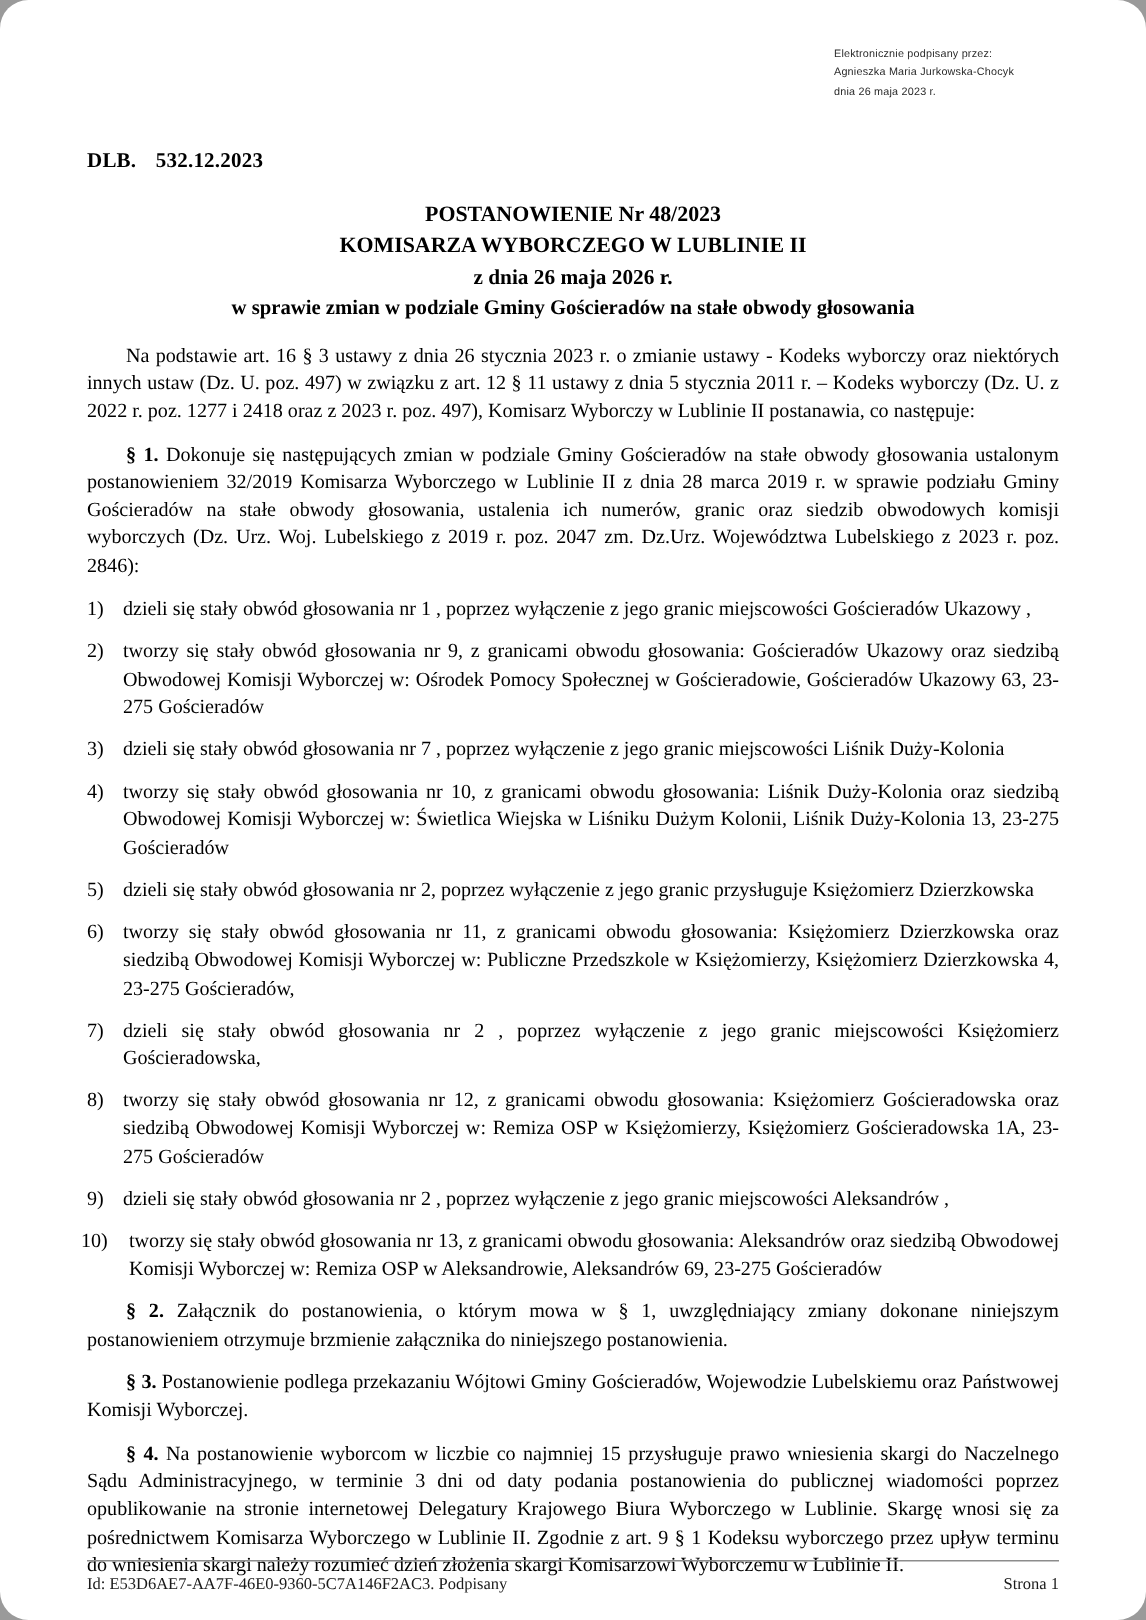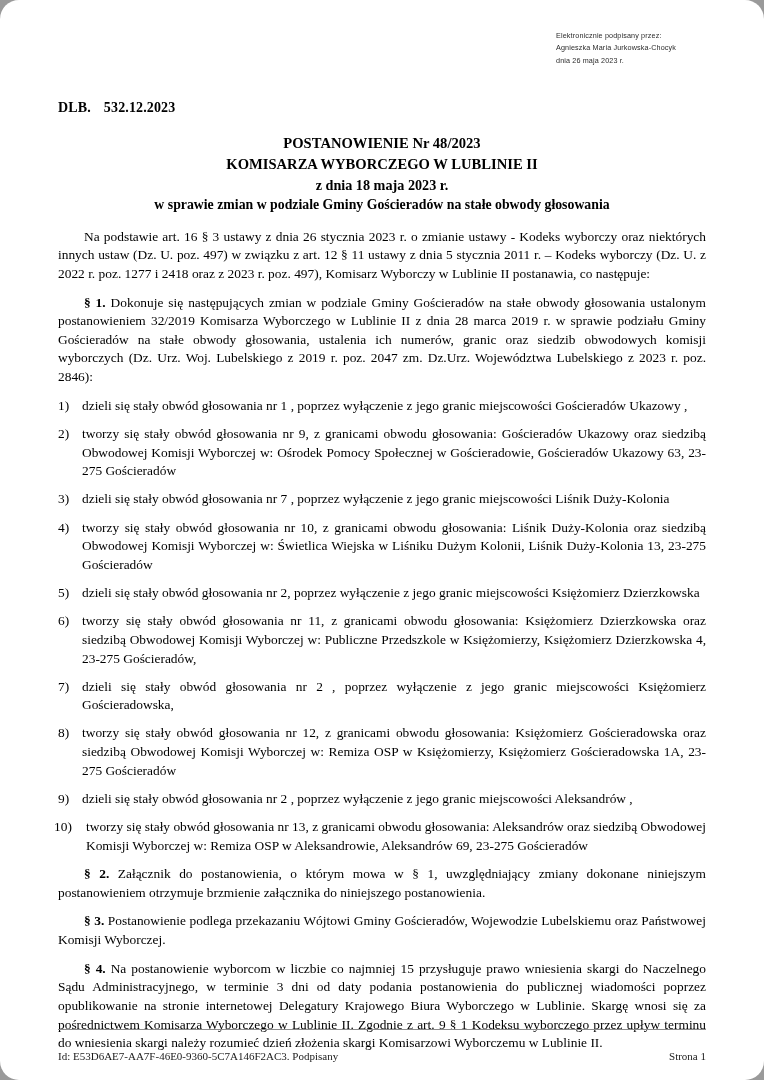--- a/index.html
+++ b/index.html
@@ -105,21 +105,21 @@
   ol.items > li.wide-marker .marker {
     left: -4px;
     width: 26px;
   }
   .footer {
     position: absolute;
     left: 58px;
     bottom: 18px;
     width: 648px;
     border-top: 1px solid #8c8c8c;
-    padding-top: 20px;
+    padding-top: 9px;
     display: flex;
     justify-content: space-between;
     align-items: baseline;
     font-size: 11px;
     color: #1a1a1a;
   }
   .footer-id { white-space: nowrap; }
   .footer-page { white-space: nowrap; }
 </style>
 </head>
@@ -135,21 +135,21 @@
 
   <div class="content">
 
     <div class="docref">
       <span>DLB.</span><span class="ref-num">532.12.2023</span>
     </div>
 
     <div class="title-block">
       <div class="title-line t1">POSTANOWIENIE Nr 48/2023</div>
       <div class="title-line t2">KOMISARZA WYBORCZEGO W LUBLINIE II</div>
-      <div class="title-line t3">z dnia 18 maja 2023 r.</div>
+      <div class="title-line t3">z dnia 26 maja 2026 r.</div>
       <div class="title-line t4">w sprawie zmian w podziale Gminy Gościeradów na stałe obwody głosowania</div>
     </div>
 
     <p class="body">Na podstawie art. 16 § 3 ustawy z dnia 26 stycznia 2023 r. o zmianie ustawy - Kodeks wyborczy oraz niektórych innych ustaw (Dz. U. poz. 497) w związku z art. 12 § 11 ustawy z dnia 5 stycznia 2011 r. – Kodeks wyborczy (Dz. U. z 2022 r. poz. 1277 i 2418 oraz z 2023 r. poz. 497), Komisarz Wyborczy w Lublinie II postanawia, co następuje:</p>
 
     <p class="body">
       <span class="sec-mark">§ 1.</span>
       <span>Dokonuje się następujących zmian w podziale Gminy Gościeradów na stałe obwody głosowania ustalonym postanowieniem 32/2019 Komisarza Wyborczego w Lublinie II z dnia 28 marca 2019 r. w sprawie podziału Gminy Gościeradów na stałe obwody głosowania, ustalenia ich numerów, granic oraz siedzib obwodowych komisji wyborczych (Dz. Urz. Woj. Lubelskiego z 2019 r. poz. 2047 zm. Dz.Urz. Województwa Lubelskiego z 2023 r. poz. 2846):</span>
     </p>
 
@@ -165,21 +165,21 @@
       <li>
         <span class="marker">3)</span>
         <span>dzieli się stały obwód głosowania nr 7 , poprzez wyłączenie z jego granic miejscowości Liśnik Duży-Kolonia</span>
       </li>
       <li>
         <span class="marker">4)</span>
         <span>tworzy się stały obwód głosowania nr 10, z granicami obwodu głosowania: Liśnik Duży-Kolonia oraz siedzibą Obwodowej Komisji Wyborczej w: Świetlica Wiejska w Liśniku Dużym Kolonii, Liśnik Duży-Kolonia 13, 23-275 Gościeradów</span>
       </li>
       <li>
         <span class="marker">5)</span>
-        <span>dzieli się stały obwód głosowania nr 2, poprzez wyłączenie z jego granic miejscowości Księżomierz Dzierzkowska</span>
+        <span>dzieli się stały obwód głosowania nr 2, poprzez wyłączenie z jego granic przysługuje Księżomierz Dzierzkowska</span>
       </li>
       <li>
         <span class="marker">6)</span>
         <span>tworzy się stały obwód głosowania nr 11, z granicami obwodu głosowania: Księżomierz Dzierzkowska oraz siedzibą Obwodowej Komisji Wyborczej w: Publiczne Przedszkole w Księżomierzy, Księżomierz Dzierzkowska 4, 23-275 Gościeradów,</span>
       </li>
       <li>
         <span class="marker">7)</span>
         <span>dzieli się stały obwód głosowania nr 2 , poprzez wyłączenie z jego granic miejscowości Księżomierz Gościeradowska,</span>
       </li>
       <li>

